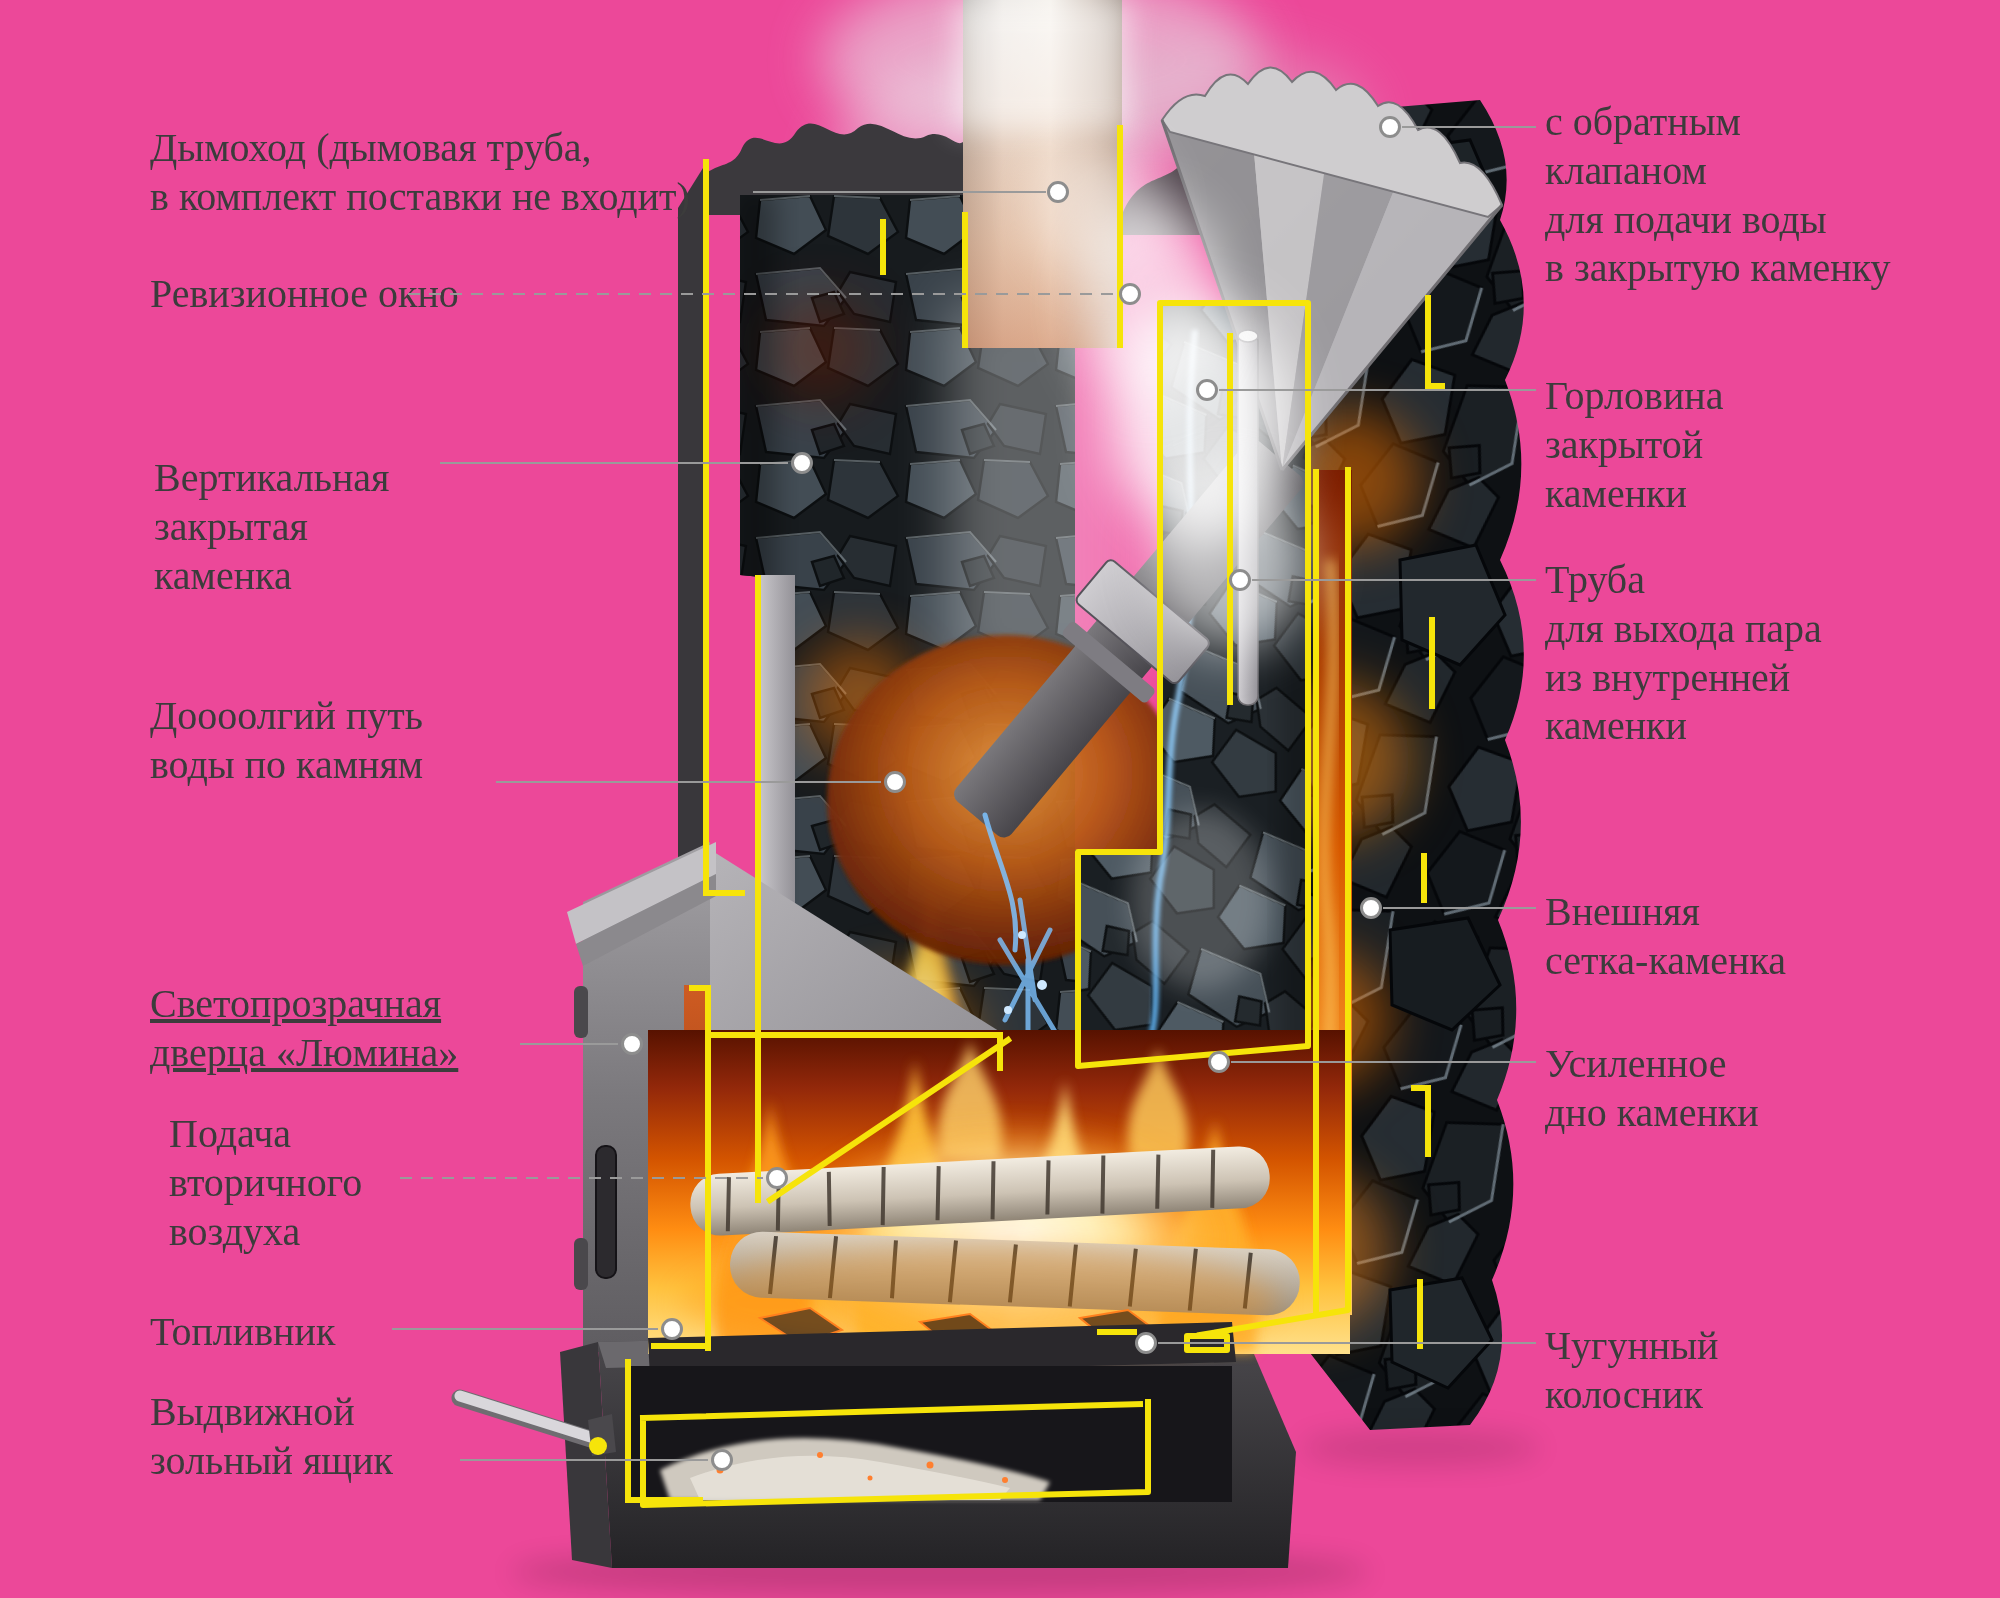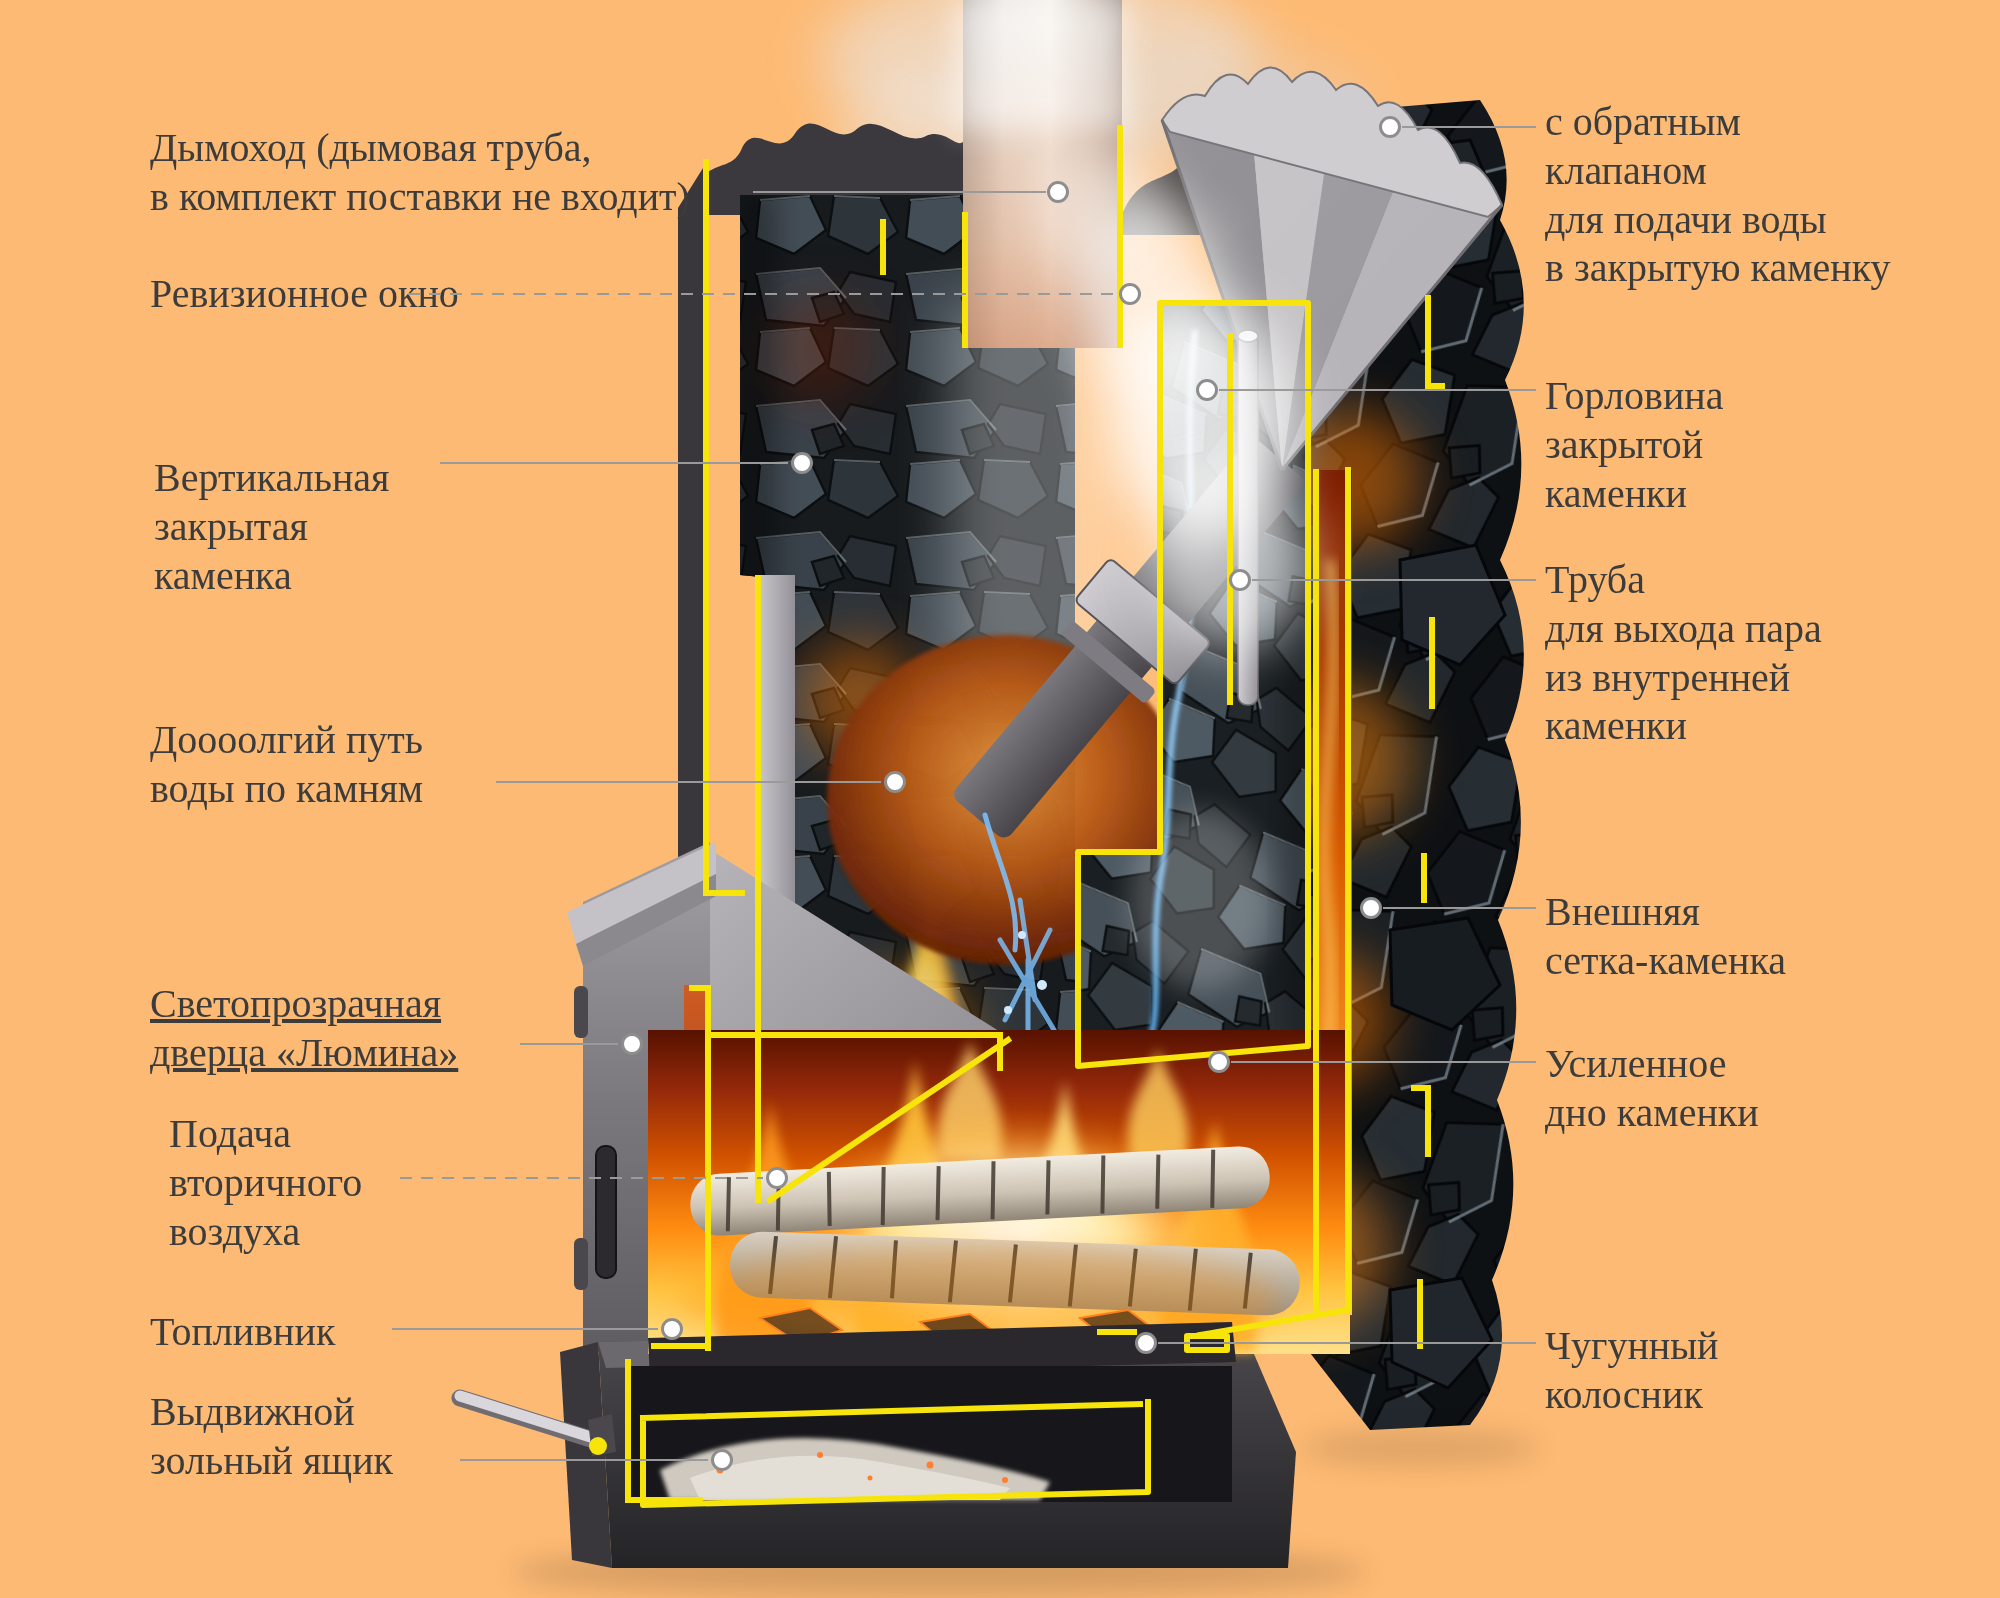--- a/index.html
+++ b/index.html
@@ -1,16 +1,16 @@
 <!DOCTYPE html>
 <html><head>
 <meta charset="utf-8">
 <style>
   html,body{margin:0;padding:0;background:#ffffff;}
-  .stage{position:relative;width:2000px;height:1598px;background:#fdba74;overflow:hidden;
+  .stage{position:relative;width:2000px;height:1598px;background:#ec4899;overflow:hidden;
          font-family:"Liberation Serif",serif;}
   .scene{position:absolute;left:0;top:0;}
   .lbl{position:absolute;font-size:40px;line-height:1.22;color:#3c3c3c;white-space:nowrap;}
   .lbl.right{text-align:left;}
   .leader{position:absolute;height:2px;background:#9a9a9a;}
   .leader.dashed{background:repeating-linear-gradient(90deg,#9a9a9a 0 12px,rgba(0,0,0,0) 12px 21px);}
   .dot{position:absolute;width:22px;height:22px;border-radius:50%;background:#fff;
        border:3px solid #8d8d8d;box-sizing:border-box;}
 </style>
 </head>
@@ -388,21 +388,21 @@
     <div>в комплект поставки не входит)</div>
   </div>
   <div class="lbl" style="left:150px;top:270px;">
     <div>Ревизионное окно</div>
   </div>
   <div class="lbl" style="left:154px;top:446px;margin-top:8px;">
     <div>Вертикальная</div>
     <div>закрытая</div>
     <div>каменка</div>
   </div>
-  <div class="lbl" style="left:150px;top:716px;">
+  <div class="lbl" style="left:150px;top:692px;">
     <div>Доооолгий путь</div>
     <div>воды по камням</div>
   </div>
   <div class="lbl" style="left:150px;top:980px;text-decoration:underline;">
     <div>Светопрозрачная</div>
     <div>дверца «Люмина»</div>
   </div>
   <div class="lbl" style="left:150px;top:1110px;margin-left:19px;">
     <div>Подача</div>
     <div>вторичного</div>

